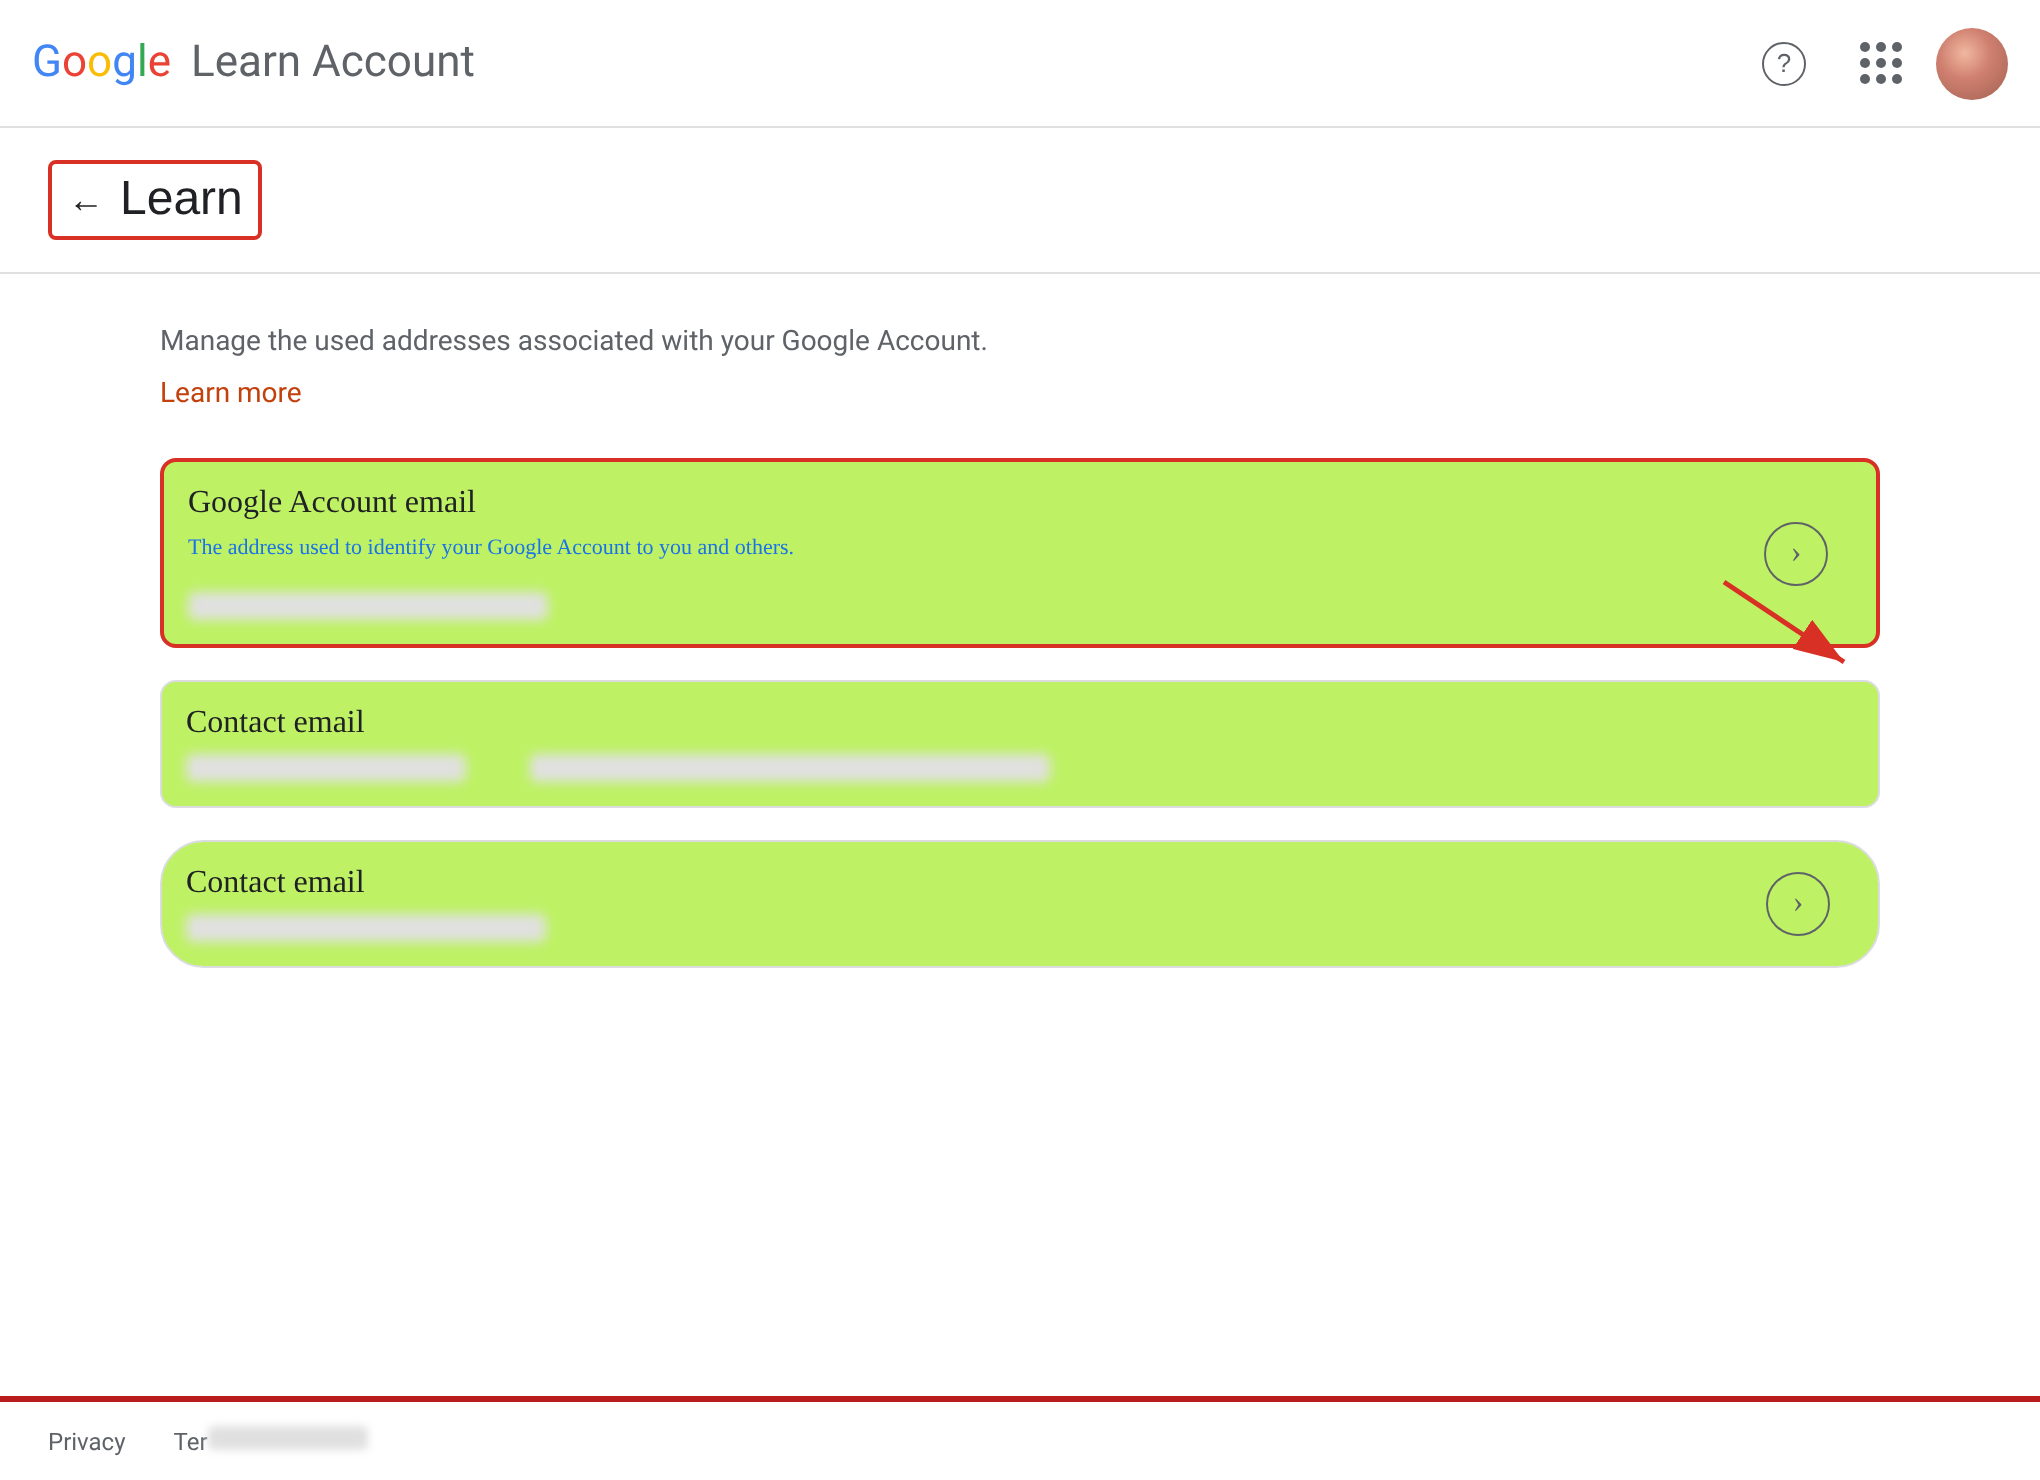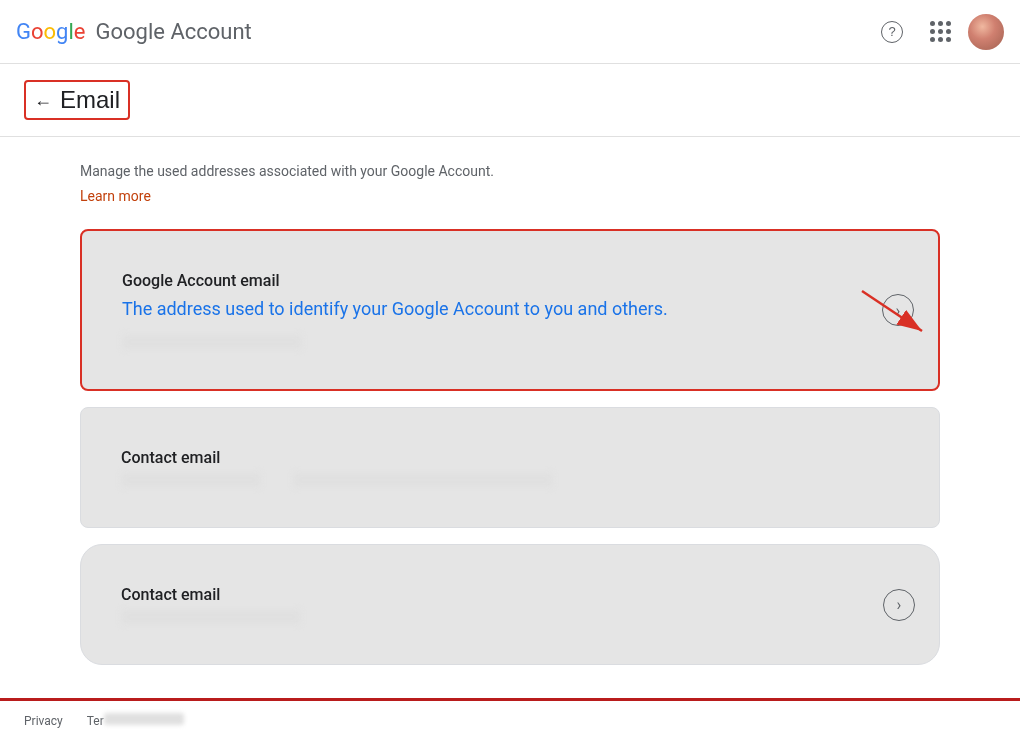--- a/index.html
+++ b/index.html
@@ -131,36 +131,37 @@
     
     .cards-container {
       margin-top: 24px;
       display: flex;
       flex-direction: column;
       gap: 16px;
     }
     .card {
       border: 1px solid #dadce0;
       border-radius: 8px;
-      padding: 40px;
+      padding: 12px;
       position: relative;
       cursor: pointer;
-      background: #e5e5e5;
+      background: #bef264;
+      font-family: Liberation Serif, serif;
     }
     .card-highlighted {
       border: 2px solid #d93025;
     }
     .card-title {
       font-size: 16px;
       font-weight: 500;
       color: #202124;
       margin-bottom: 6px;
     }
     .card-subtitle {
-      font-size: 18px;
+      font-size: 11px;
       color: #1a73e8;
       margin-bottom: 14px;
       line-height: 1.4;
     }
     .card-subtitle-gray {
       font-size: 13px;
       color: #1a73e8;
       margin-bottom: 14px;
       line-height: 1.4;
     }
@@ -273,21 +274,21 @@
 <div class="header">
   <div class="header-left">
     <div class="google-logo">
       <span class="logo-g">G</span>
         <span class="logo-o1">o</span>
         <span class="logo-o2">o</span>
         <span class="logo-g2">g</span>
         <span class="logo-l">l</span>
         <span class="logo-e">e</span>
     </div>
-    <span class="header-title">Google Account</span>
+    <span class="header-title">Learn Account</span>
   </div>
   <div class="header-right">
     <button class="icon-btn" title="Help">
       <div class="help-icon">?</div>
     </button>
     <button class="icon-btn" title="Google apps">
       <div class="grid-icon">
         <div class="grid-dot"></div>
         <div class="grid-dot"></div>
         <div class="grid-dot"></div>
@@ -302,21 +303,21 @@
     <div class="avatar">
       <div class="avatar-inner"></div>
     </div>
   </div>
 </div>
 
 <div class="page-header">
   <div class="back-row">
     <button class="back-btn">
       <span class="back-arrow">←</span>
-      <span class="page-title">Email</span>
+      <span class="page-title">Learn</span>
     </button>
   </div>
 </div>
 
 <div class="content">
   <p class="description">Manage the used addresses associated with your Google Account.</p>
   <a class="learn-more">Learn more</a>
 
   <div class="cards-container">
 

